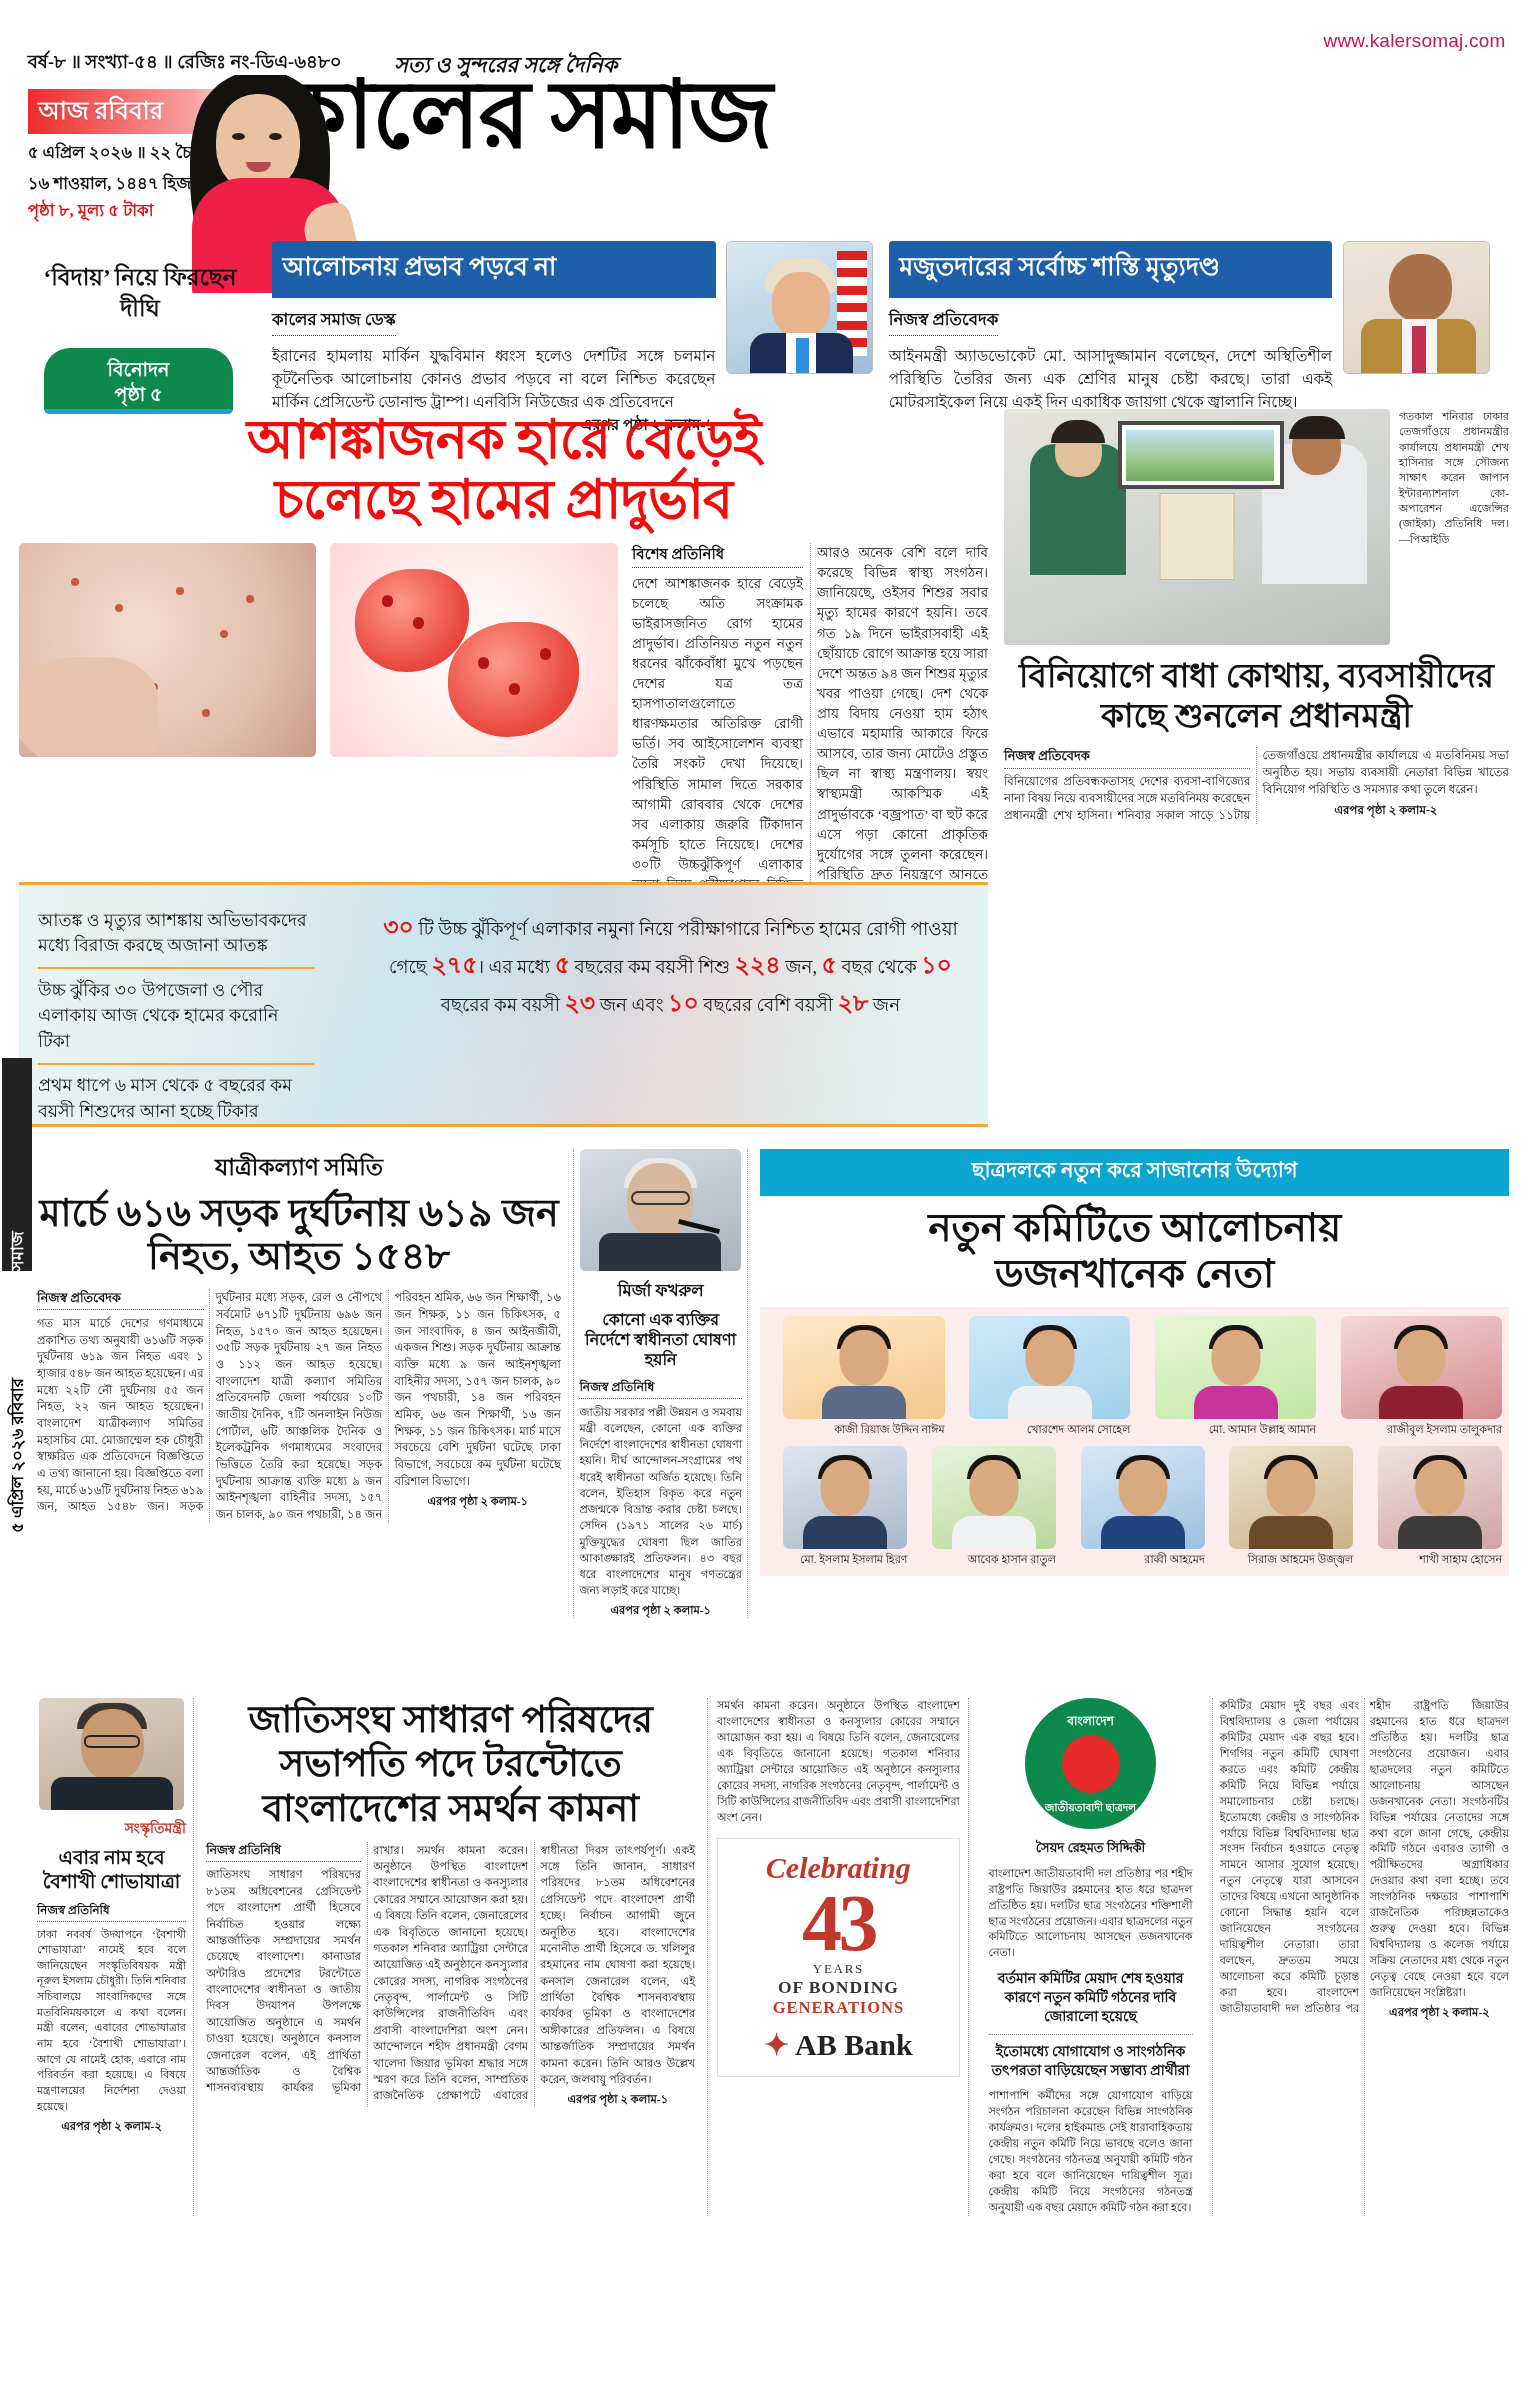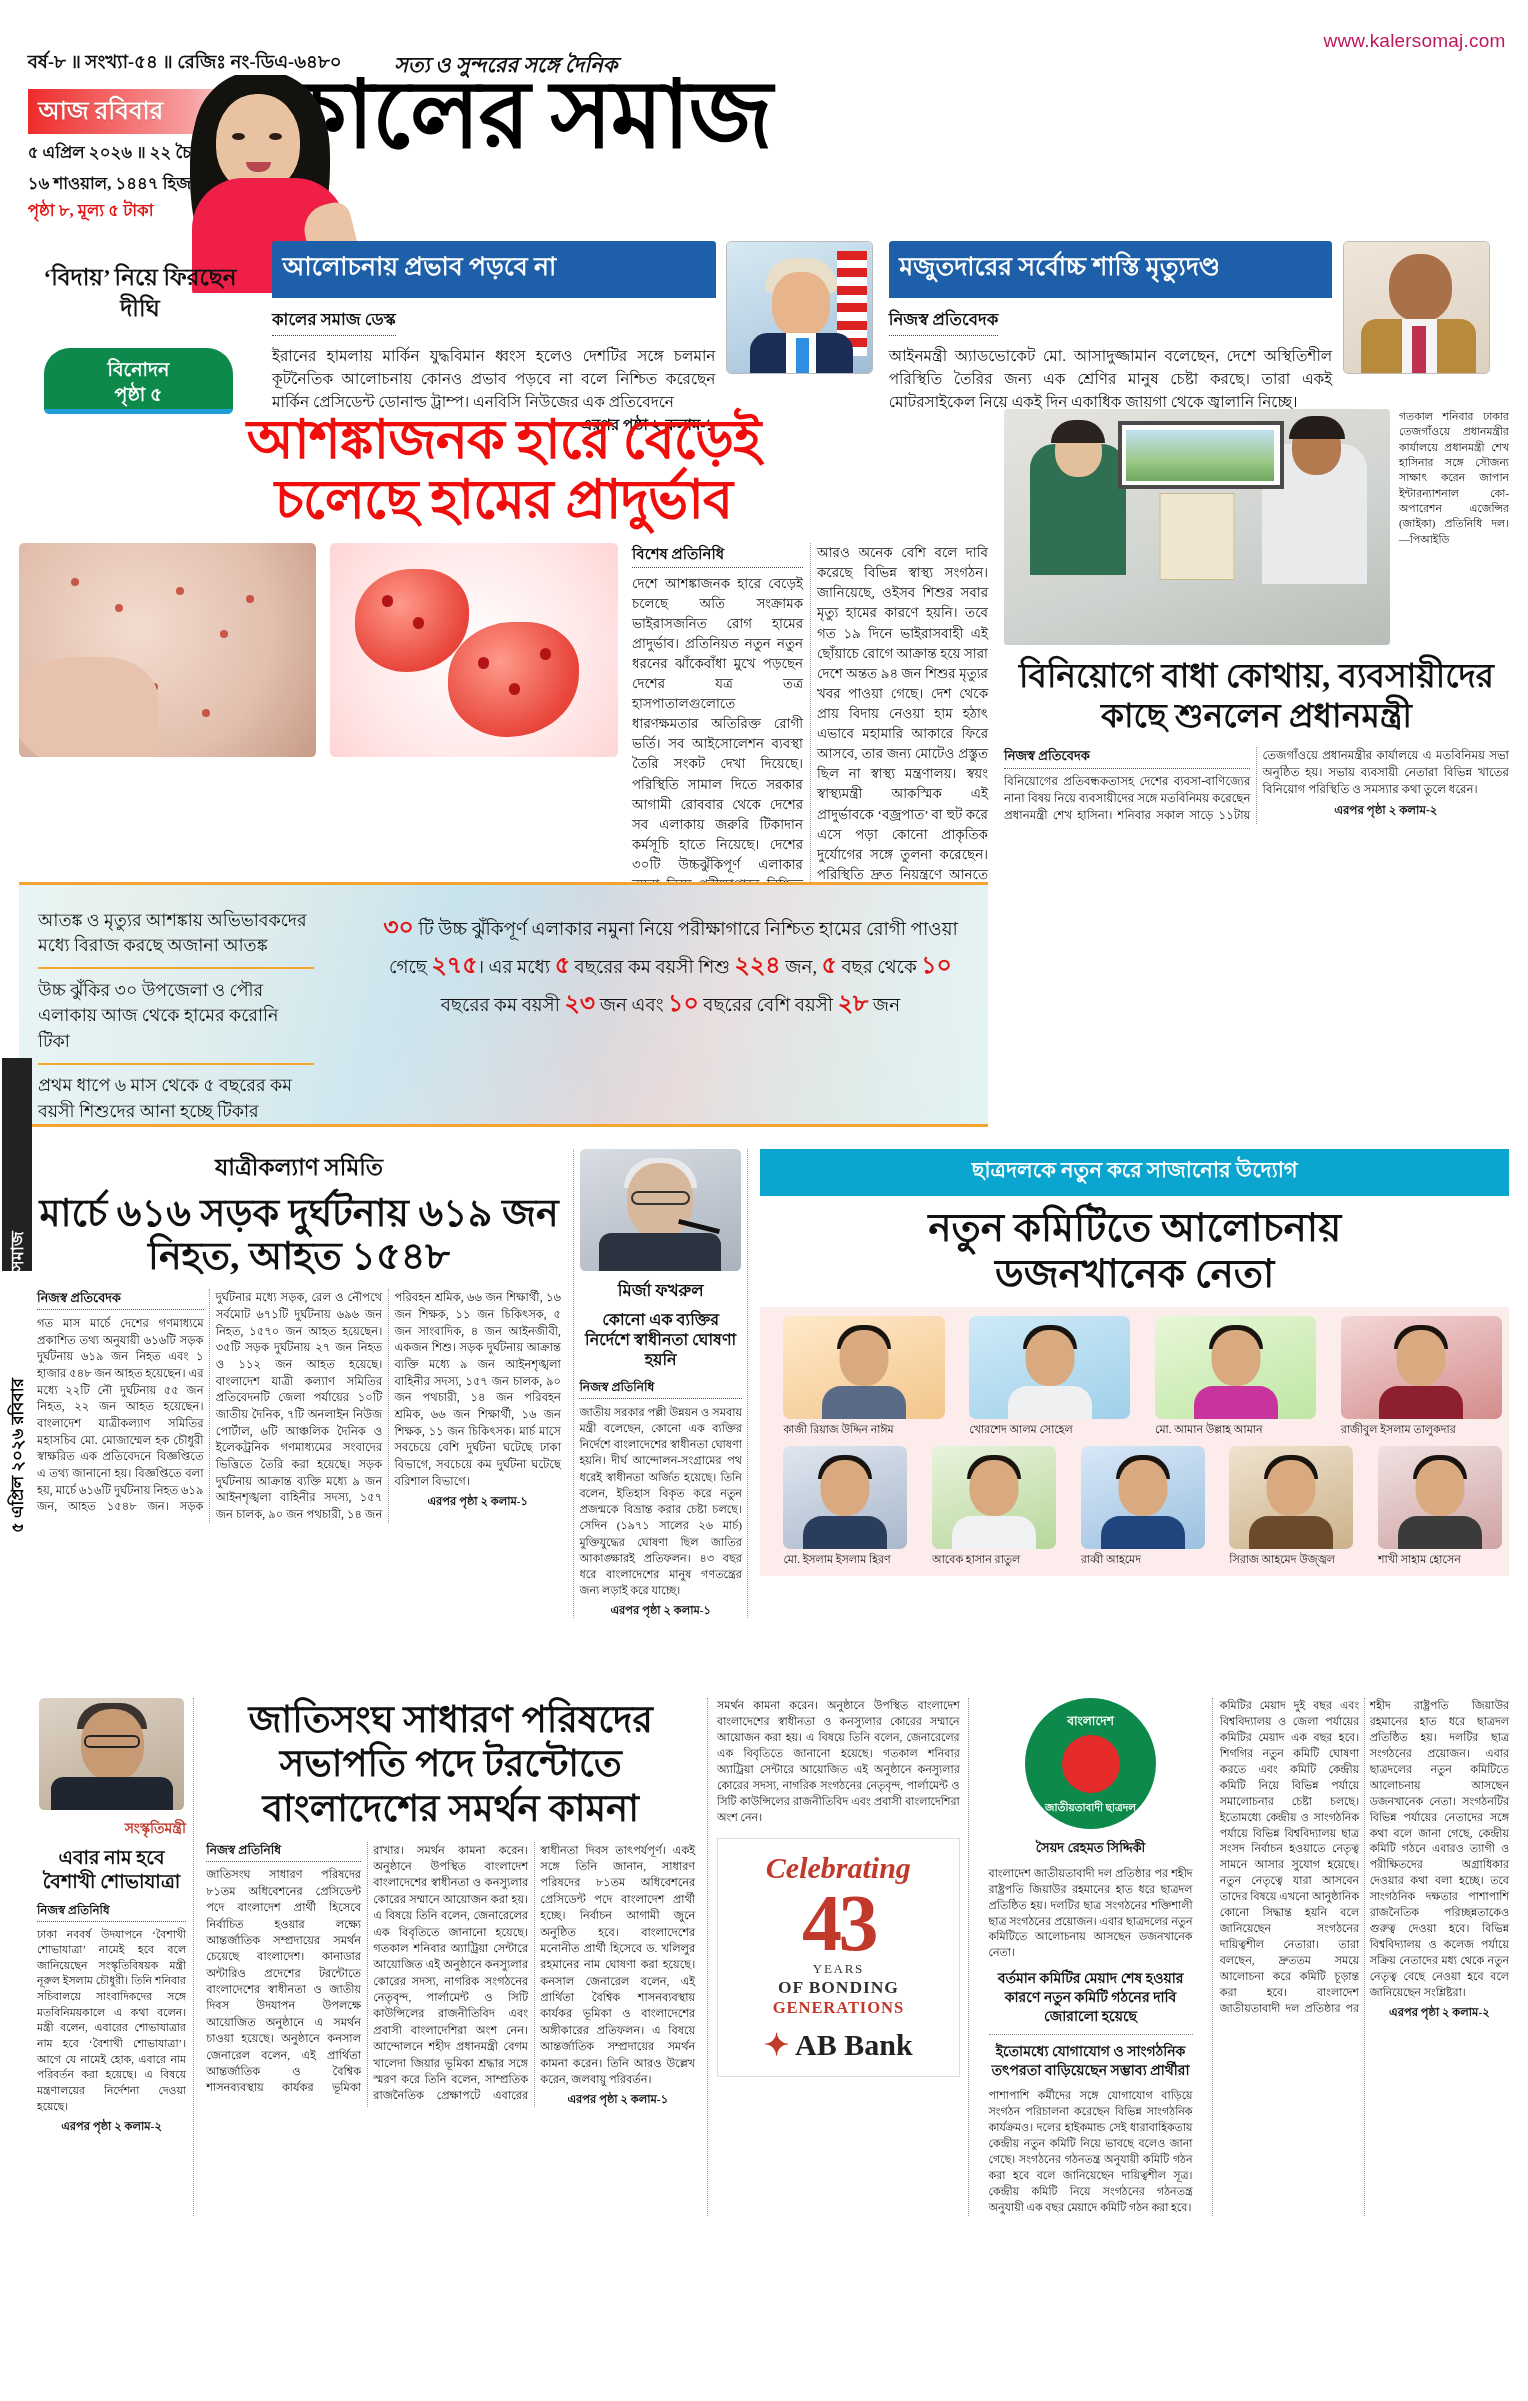--- a/index.html
+++ b/index.html
@@ -214,21 +214,21 @@
   .mirza-txt .byline{font-weight:bold;font-size:12.2px;display:block;margin-bottom:4.4px;border-bottom:1.7px dotted #555;padding-bottom:1.7px;}
 
   .col-chhatra { flex: 1; }
   .cyan-bar {
     background:#0aa6cf; color:#fff; text-align:center; font-size:21px; font-weight:bold;
     padding: 5.2px 0 7px 0;
   }
   .chhatra-head { text-align:center; font-size: 39px; font-weight:bold; line-height:1.18; margin-top: 8.7px;}
   .photo-grid { margin-top: 10.5px; background:#fdecec; padding: 8.7px 7px; }
   .pg-row { display:flex; gap: 8.7px; }
-  .pg-cell { flex:1; text-align:left;padding-left:16px; }
+  .pg-cell { flex:1; text-align:right;padding-left:16px; }
   .pg-img { width:100%; height: 103px; border-radius: 7px; overflow:hidden; position:relative; }
   .pg-img .bg { position:absolute; inset:0; }
   .pg-img .head { position:absolute; left:50%; top:14px; transform:translateX(-50%); width:49px; height:56px; background:#d9a97f; border-radius:46%; }
   .pg-img .hair { position:absolute; left:50%; top:8.7px; transform:translateX(-50%); width:54px; height:24.5px; background:#1a1410; border-radius:28px 28px 0 0;}
   .pg-img .shirt{ position:absolute; left:50%; bottom:0; transform:translateX(-50%); width:84px; height:33px; border-radius:19px 19px 0 0;}
   .pg-cap { font-size: 11px; margin-top: 4.4px; line-height:1.25; }
   .pg-row + .pg-row { margin-top: 8.7px; }
 
   
   .band3 { position:absolute; left: 37px; top: 1698px; width: 1472px; display:flex; gap: 12.2px; }

